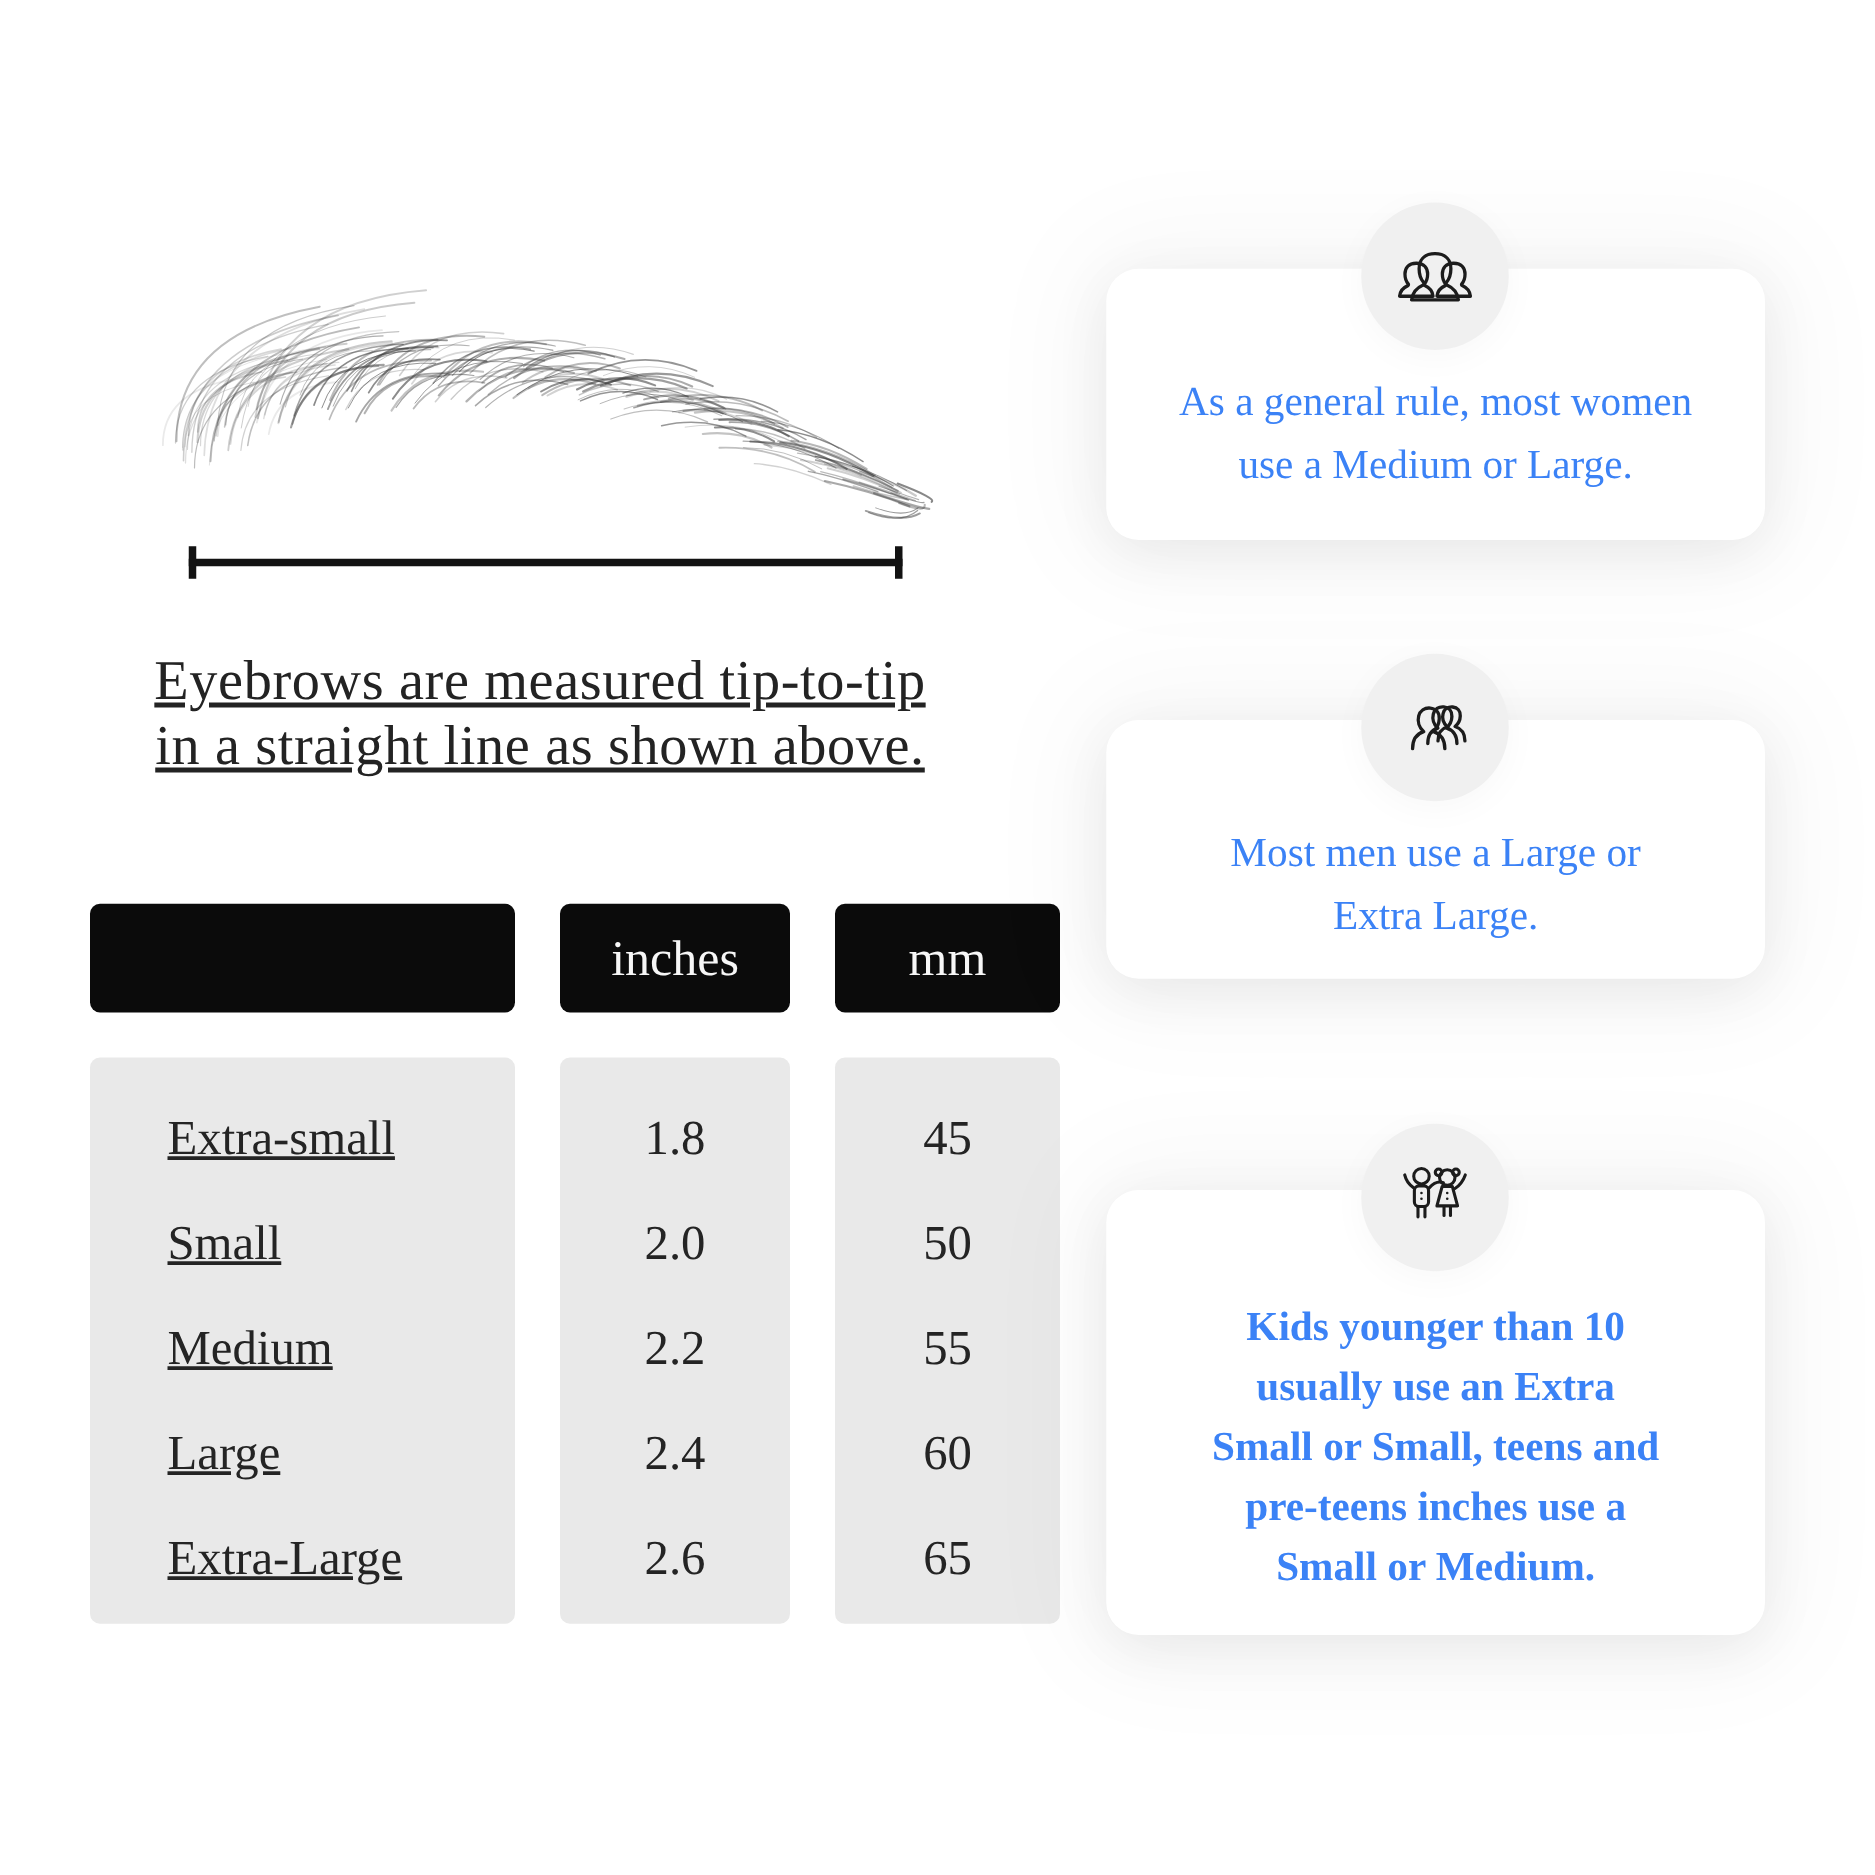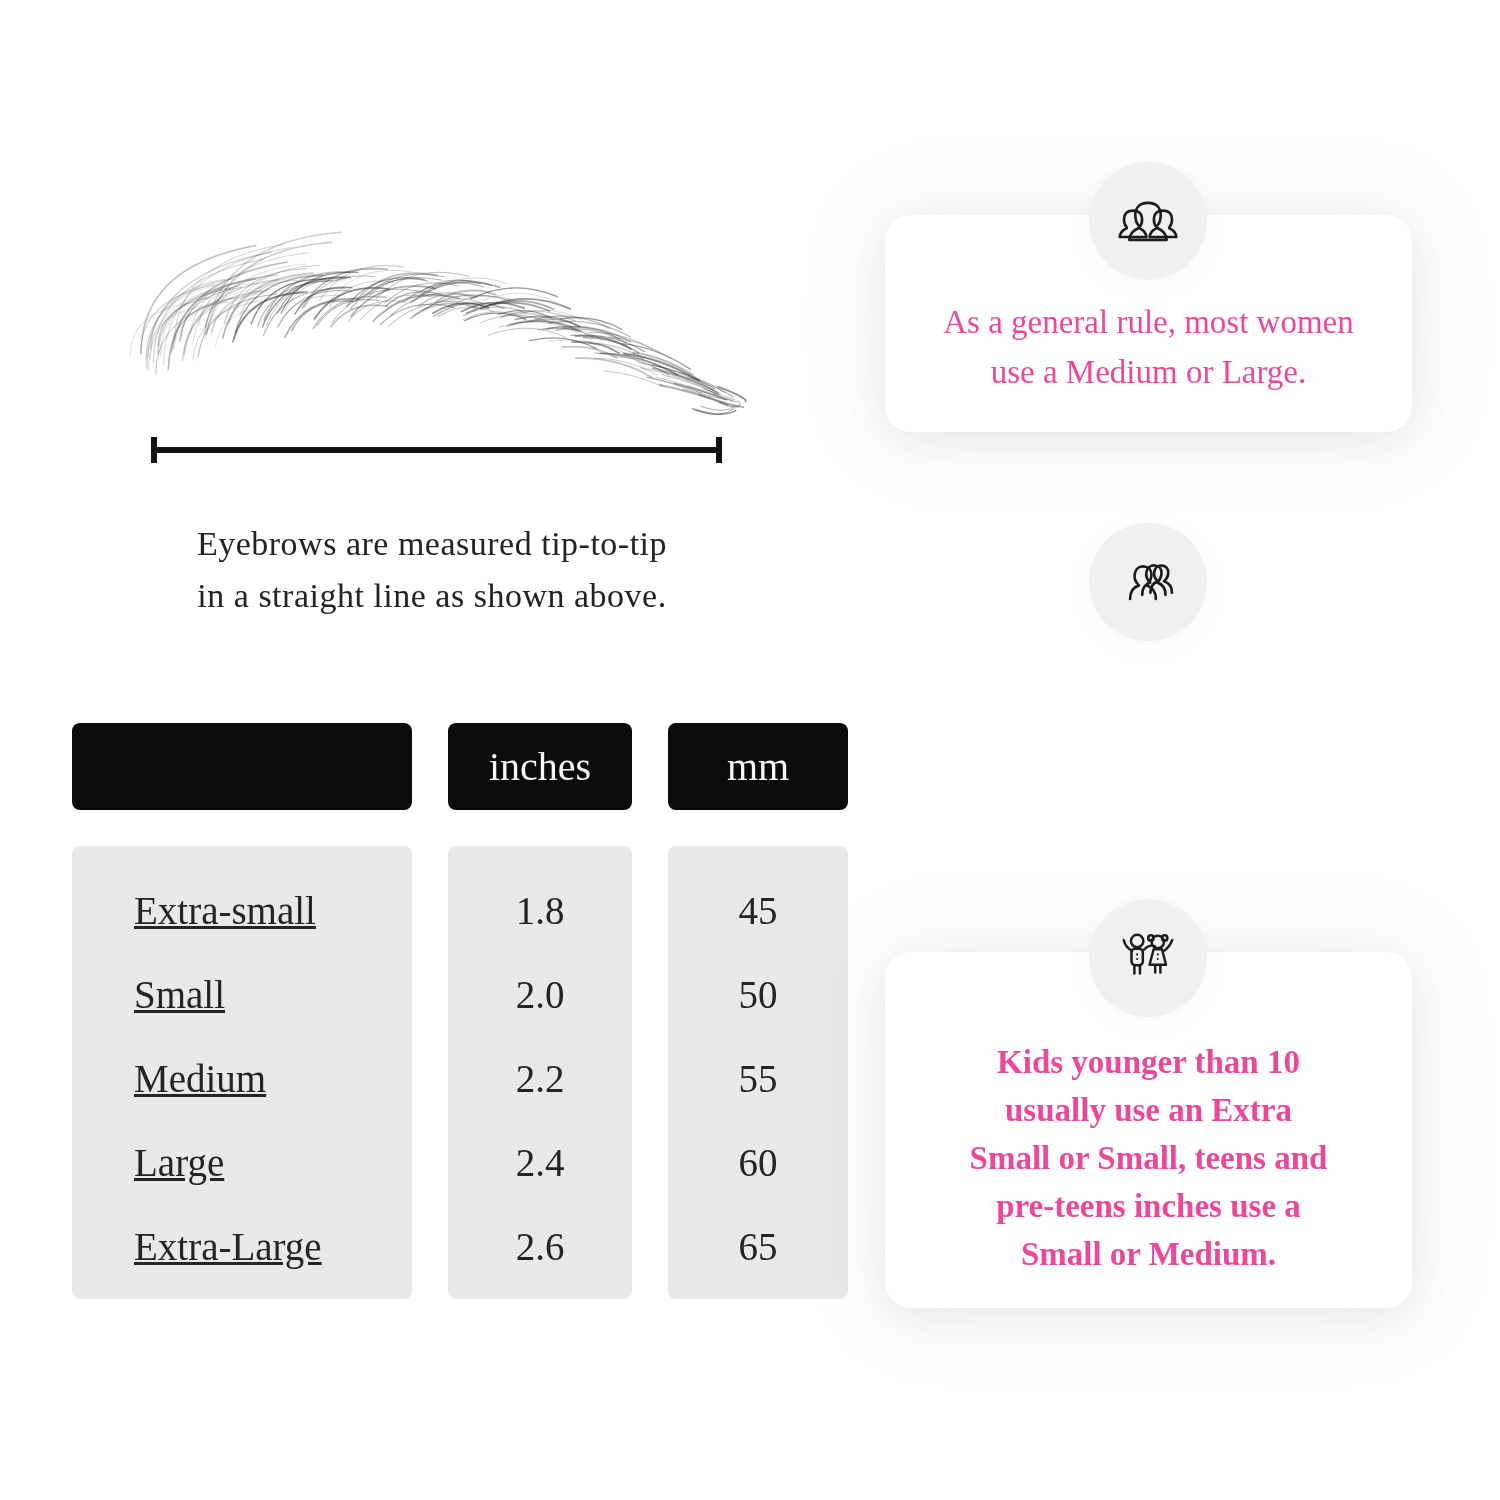--- a/index.html
+++ b/index.html
@@ -12,21 +12,21 @@
   .measure-line{
     position:absolute;left:151px;top:447px;width:571px;height:6px;background:#121212;
   }
   .measure-line::before,.measure-line::after{
     content:"";position:absolute;top:-10px;width:6px;height:26px;background:#121212;
   }
   .measure-line::before{left:0;}
   .measure-line::after{right:0;}
   .caption{
     position:absolute;left:72px;top:518px;width:720px;text-align:center;
-    font-size:34px;line-height:52px;letter-spacing:.5px;color:#232323;
+    font-size:45px;line-height:52px;letter-spacing:.5px;color:#232323;text-decoration:underline;
   }
   
   .size-table{
     position:absolute;left:72px;top:723px;
     display:grid;grid-template-columns:340px 184px 180px;
     column-gap:12px;row-gap:8px;grid-template-rows:87px 453px;gap:36px;
   }
   .th{
     background:#0b0b0b;border-radius:8px;color:#f7f7f7;font-size:40px;
     display:flex;align-items:center;justify-content:center;
@@ -37,21 +37,21 @@
   }
   .cell{
     height:84px;display:flex;align-items:center;font-size:39px;color:#242424;
   }
   .cell.lbl{padding-left:62px;text-decoration:underline;}
   .cell.num{justify-content:center;}
   
   .card{
     position:absolute;left:885px;width:527px;background:#ffffff;border-radius:26px;
     box-shadow:0 10px 45px rgba(0,0,0,.07),0 0 90px 25px rgba(0,0,0,.035);
-    text-align:center;box-sizing:border-box;color:#ec4899;font-size:33px;
+    text-align:center;box-sizing:border-box;color:#3b82f6;font-size:33px;
   }
   .card-1{top:215px;height:217px;padding-top:82px;line-height:50px;}
   .card-2{top:576px;height:207px;padding-top:82px;line-height:50px;}
   .card-3{top:952px;height:356px;padding-top:86px;line-height:48px;font-weight:bold;}
   .icon-circle{
     position:absolute;left:1089px;width:118px;height:118px;border-radius:50%;
     background:#f0f0f0;display:flex;align-items:center;justify-content:center;
     box-shadow:0 6px 30px rgba(0,0,0,.03);
   }
   .circ-1{top:162px;} .circ-2{top:523px;} .circ-3{top:899px;}
@@ -268,20 +268,24 @@
       <div class="cell num">55</div>
       <div class="cell num">60</div>
       <div class="cell num">65</div>
     </div>
   </div>
 
   <div class="card card-1">
     <div>As a general rule, most women</div>
     <div>use a Medium or Large.</div>
   </div>
+  <div class="card card-2">
+    <div>Most men use a Large or</div>
+    <div>Extra Large.</div>
+  </div>
   <div class="card card-3">
     <div>Kids younger than 10</div>
     <div>usually use an Extra</div>
     <div>Small or Small, teens and</div>
     <div>pre-teens inches use a</div>
     <div>Small or Medium.</div>
   </div>
 
   <div class="icon-circle circ-1">
     <svg width="66" height="66" viewBox="0 0 64 64">

